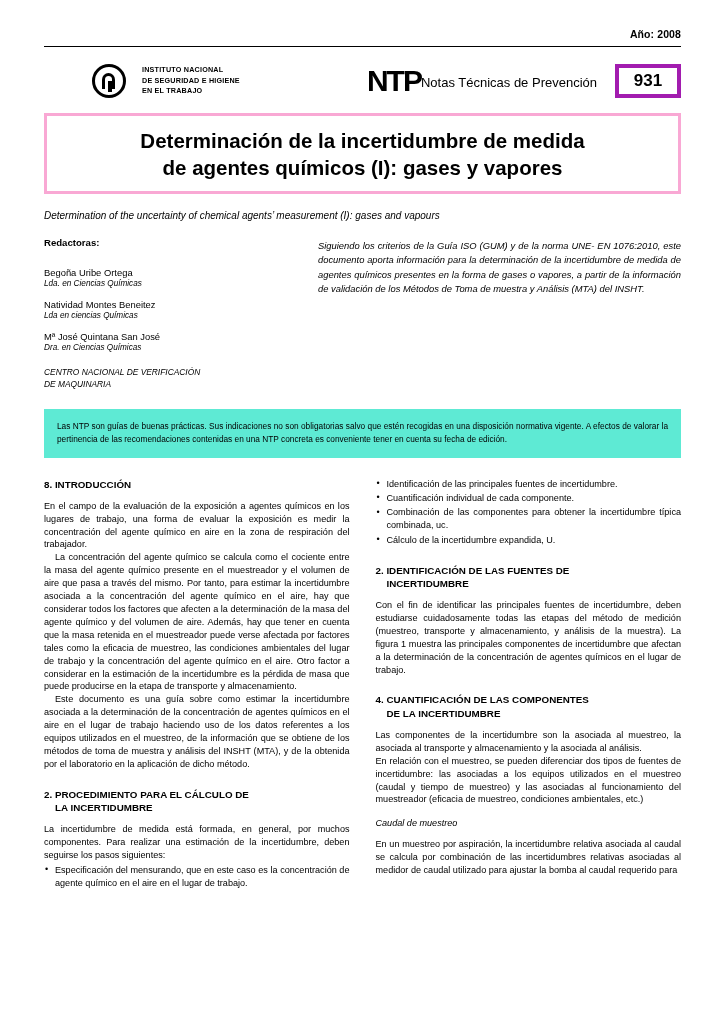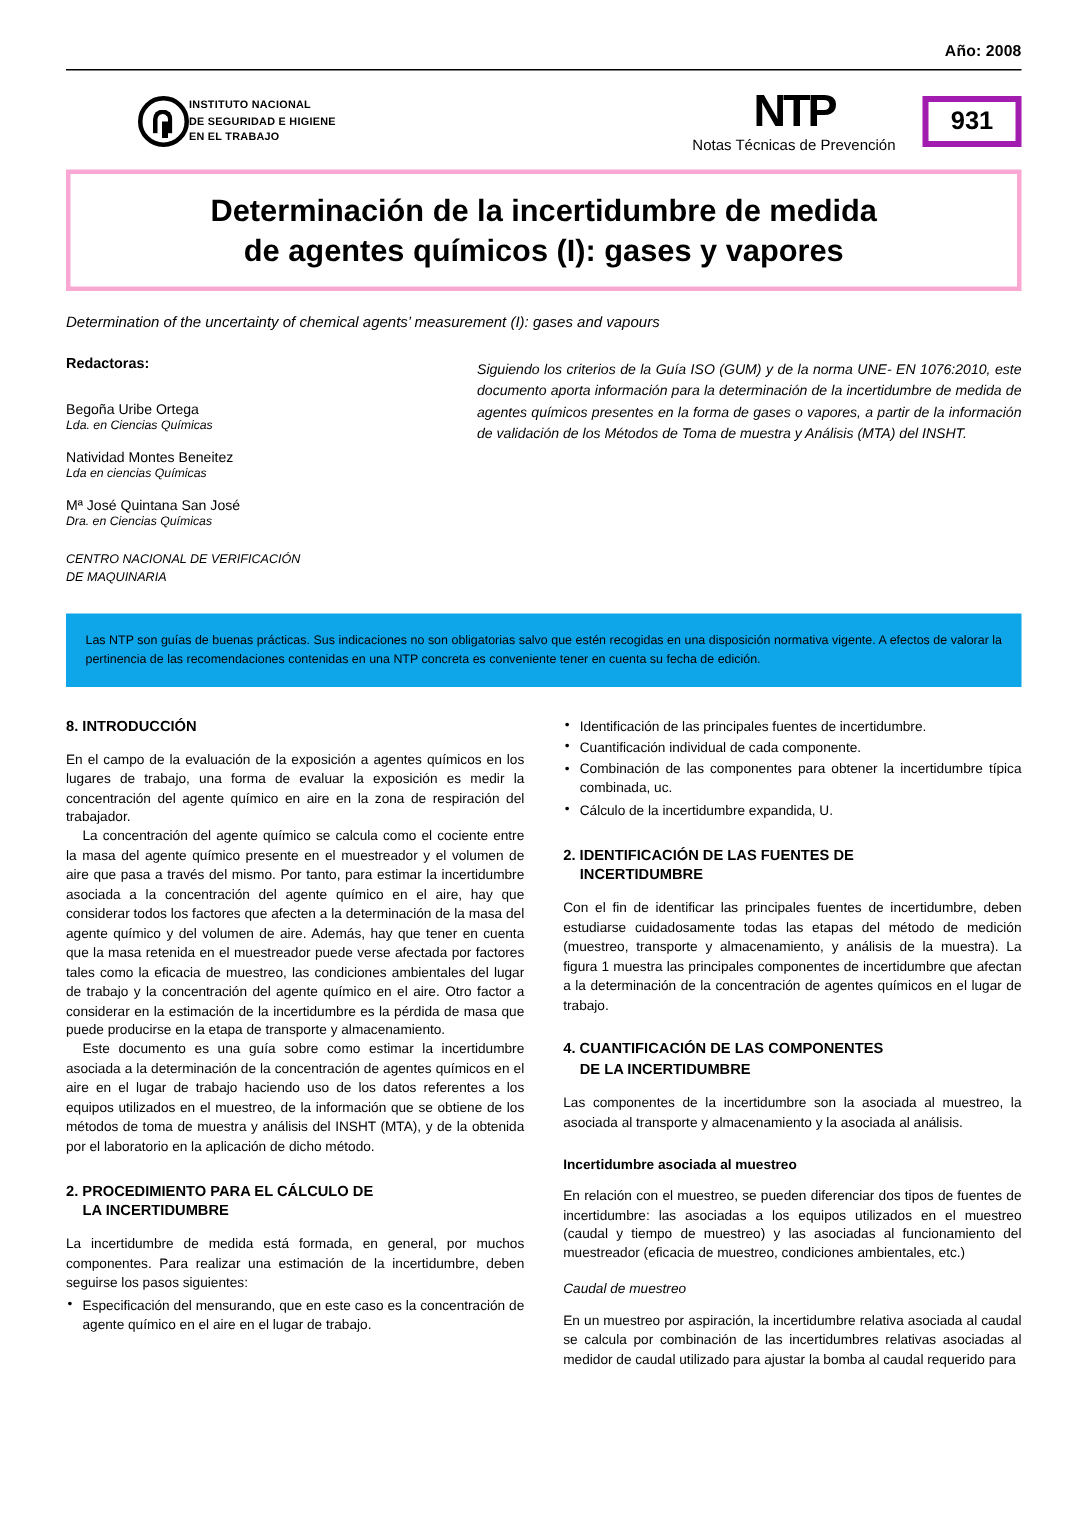--- a/index.html
+++ b/index.html
@@ -37,21 +37,21 @@
   }
   .masthead {
     display: flex;
     align-items: center;
     justify-content: space-between;
     height: 48px;
   }
   .logo-block {
     display: flex;
     align-items: center;
-    gap: 0;
+    gap: 16px;
     padding-left: 48px;
   }
   .logo-mark {
     width: 34px;
     height: 34px;
     border: 3px solid #000;
     border-radius: 50%;
     position: relative;
     box-sizing: border-box;
   }
@@ -78,33 +78,33 @@
   }
   .logo-text {
     font-size: 7.2px;
     line-height: 1.45;
     font-weight: bold;
     letter-spacing: .2px;
   }
   .ntp-block {
     text-align: center;
     display: flex;
-    flex-direction: column;
+    flex-direction: row;
     align-items: center;
     margin-right: 4px;
   }
   .ntp-logo {
     font-size: 30px;
     font-weight: bold;
     letter-spacing: -2px;
     line-height: 1;
     font-family: "Liberation Sans", sans-serif;
   }
   .ntp-sub {
-    font-size: 10px;
+    font-size: 13px;
     margin-top: 2px;
   }
   .ntp-number {
     border: 4px solid #a21caf;
     width: 58px;
     height: 26px;
     display: flex;
     align-items: center;
     justify-content: center;
     font-size: 17px;
@@ -170,21 +170,21 @@
     font-size: 9.4px;
     font-style: italic;
     line-height: 1.5;
     text-align: justify;
     padding-top: 2px;
   }
 
   
   .notice {
     margin-top: 18px;
-    background: #0ea5e9;
+    background: #5eead4;
     padding: 11px 13px;
     font-size: 8.3px;
     line-height: 1.62;
     text-align: justify;
   }
 
   
   .body-cols {
     display: flex;
     gap: 26px;
@@ -340,21 +340,20 @@
         <span class="hang">INCERTIDUMBRE</span>
       </h2>
       <p class="noindent">Con el fin de identificar las principales fuentes de incertidumbre, deben estudiarse cuidadosamente todas las etapas del método de medición (muestreo, transporte y almacenamiento, y análisis de la muestra). La figura 1 muestra las principales componentes de incertidumbre que afectan a la determinación de la concentración de agentes químicos en el lugar de trabajo.</p>
 
       <h2 class="spaced">
         <span>4. CUANTIFICACIÓN DE LAS COMPONENTES</span>
         <span class="hang">DE LA INCERTIDUMBRE</span>
       </h2>
       <p class="noindent">Las componentes de la incertidumbre son la asociada al muestreo, la asociada al transporte y almacenamiento y la asociada al análisis.</p>
 
-      <h3>Incertidumbre asociada al muestreo</h3>
       <p class="noindent">En relación con el muestreo, se pueden diferenciar dos tipos de fuentes de incertidumbre: las asociadas a los equipos utilizados en el muestreo (caudal y tiempo de muestreo) y las asociadas al funcionamiento del muestreador (eficacia de muestreo, condiciones ambientales, etc.)</p>
 
       <div class="ital">Caudal de muestreo</div>
       <p class="noindent">En un muestreo por aspiración, la incertidumbre relativa asociada al caudal se calcula por combinación de las incertidumbres relativas asociadas al medidor de caudal utilizado para ajustar la bomba al caudal requerido para</p>
     </div>
 
   </div>
 </div>
 
 </body></html>

